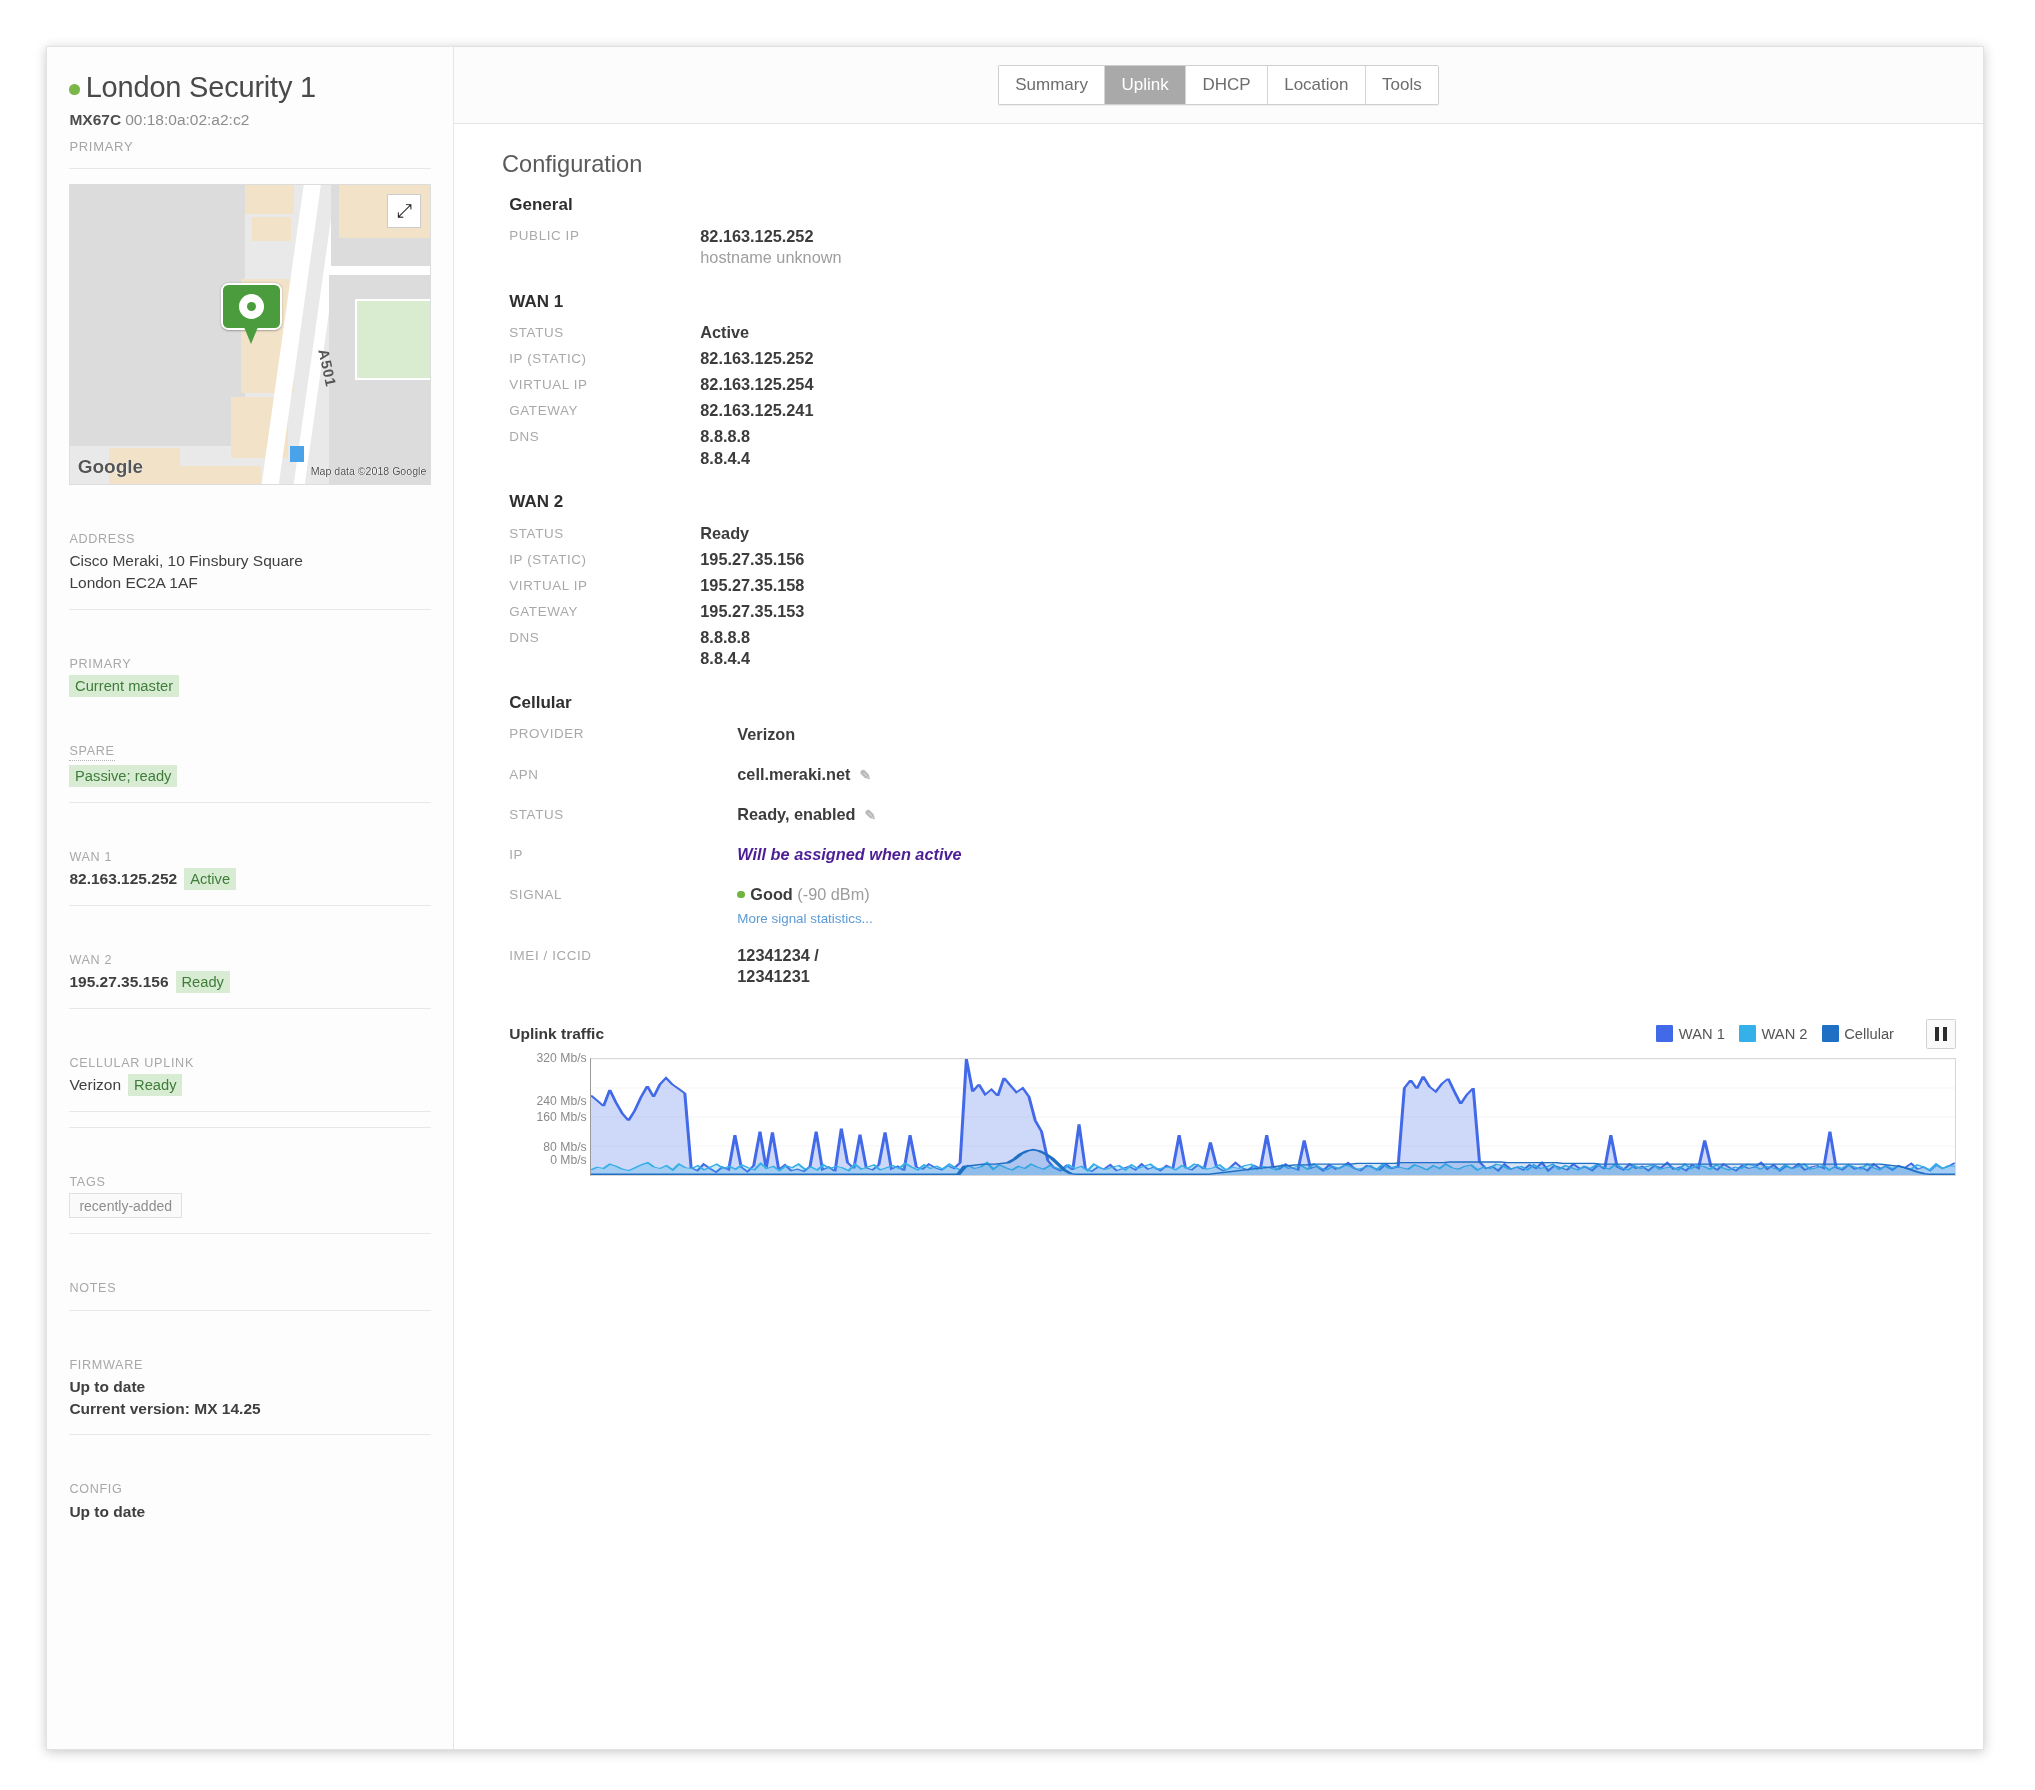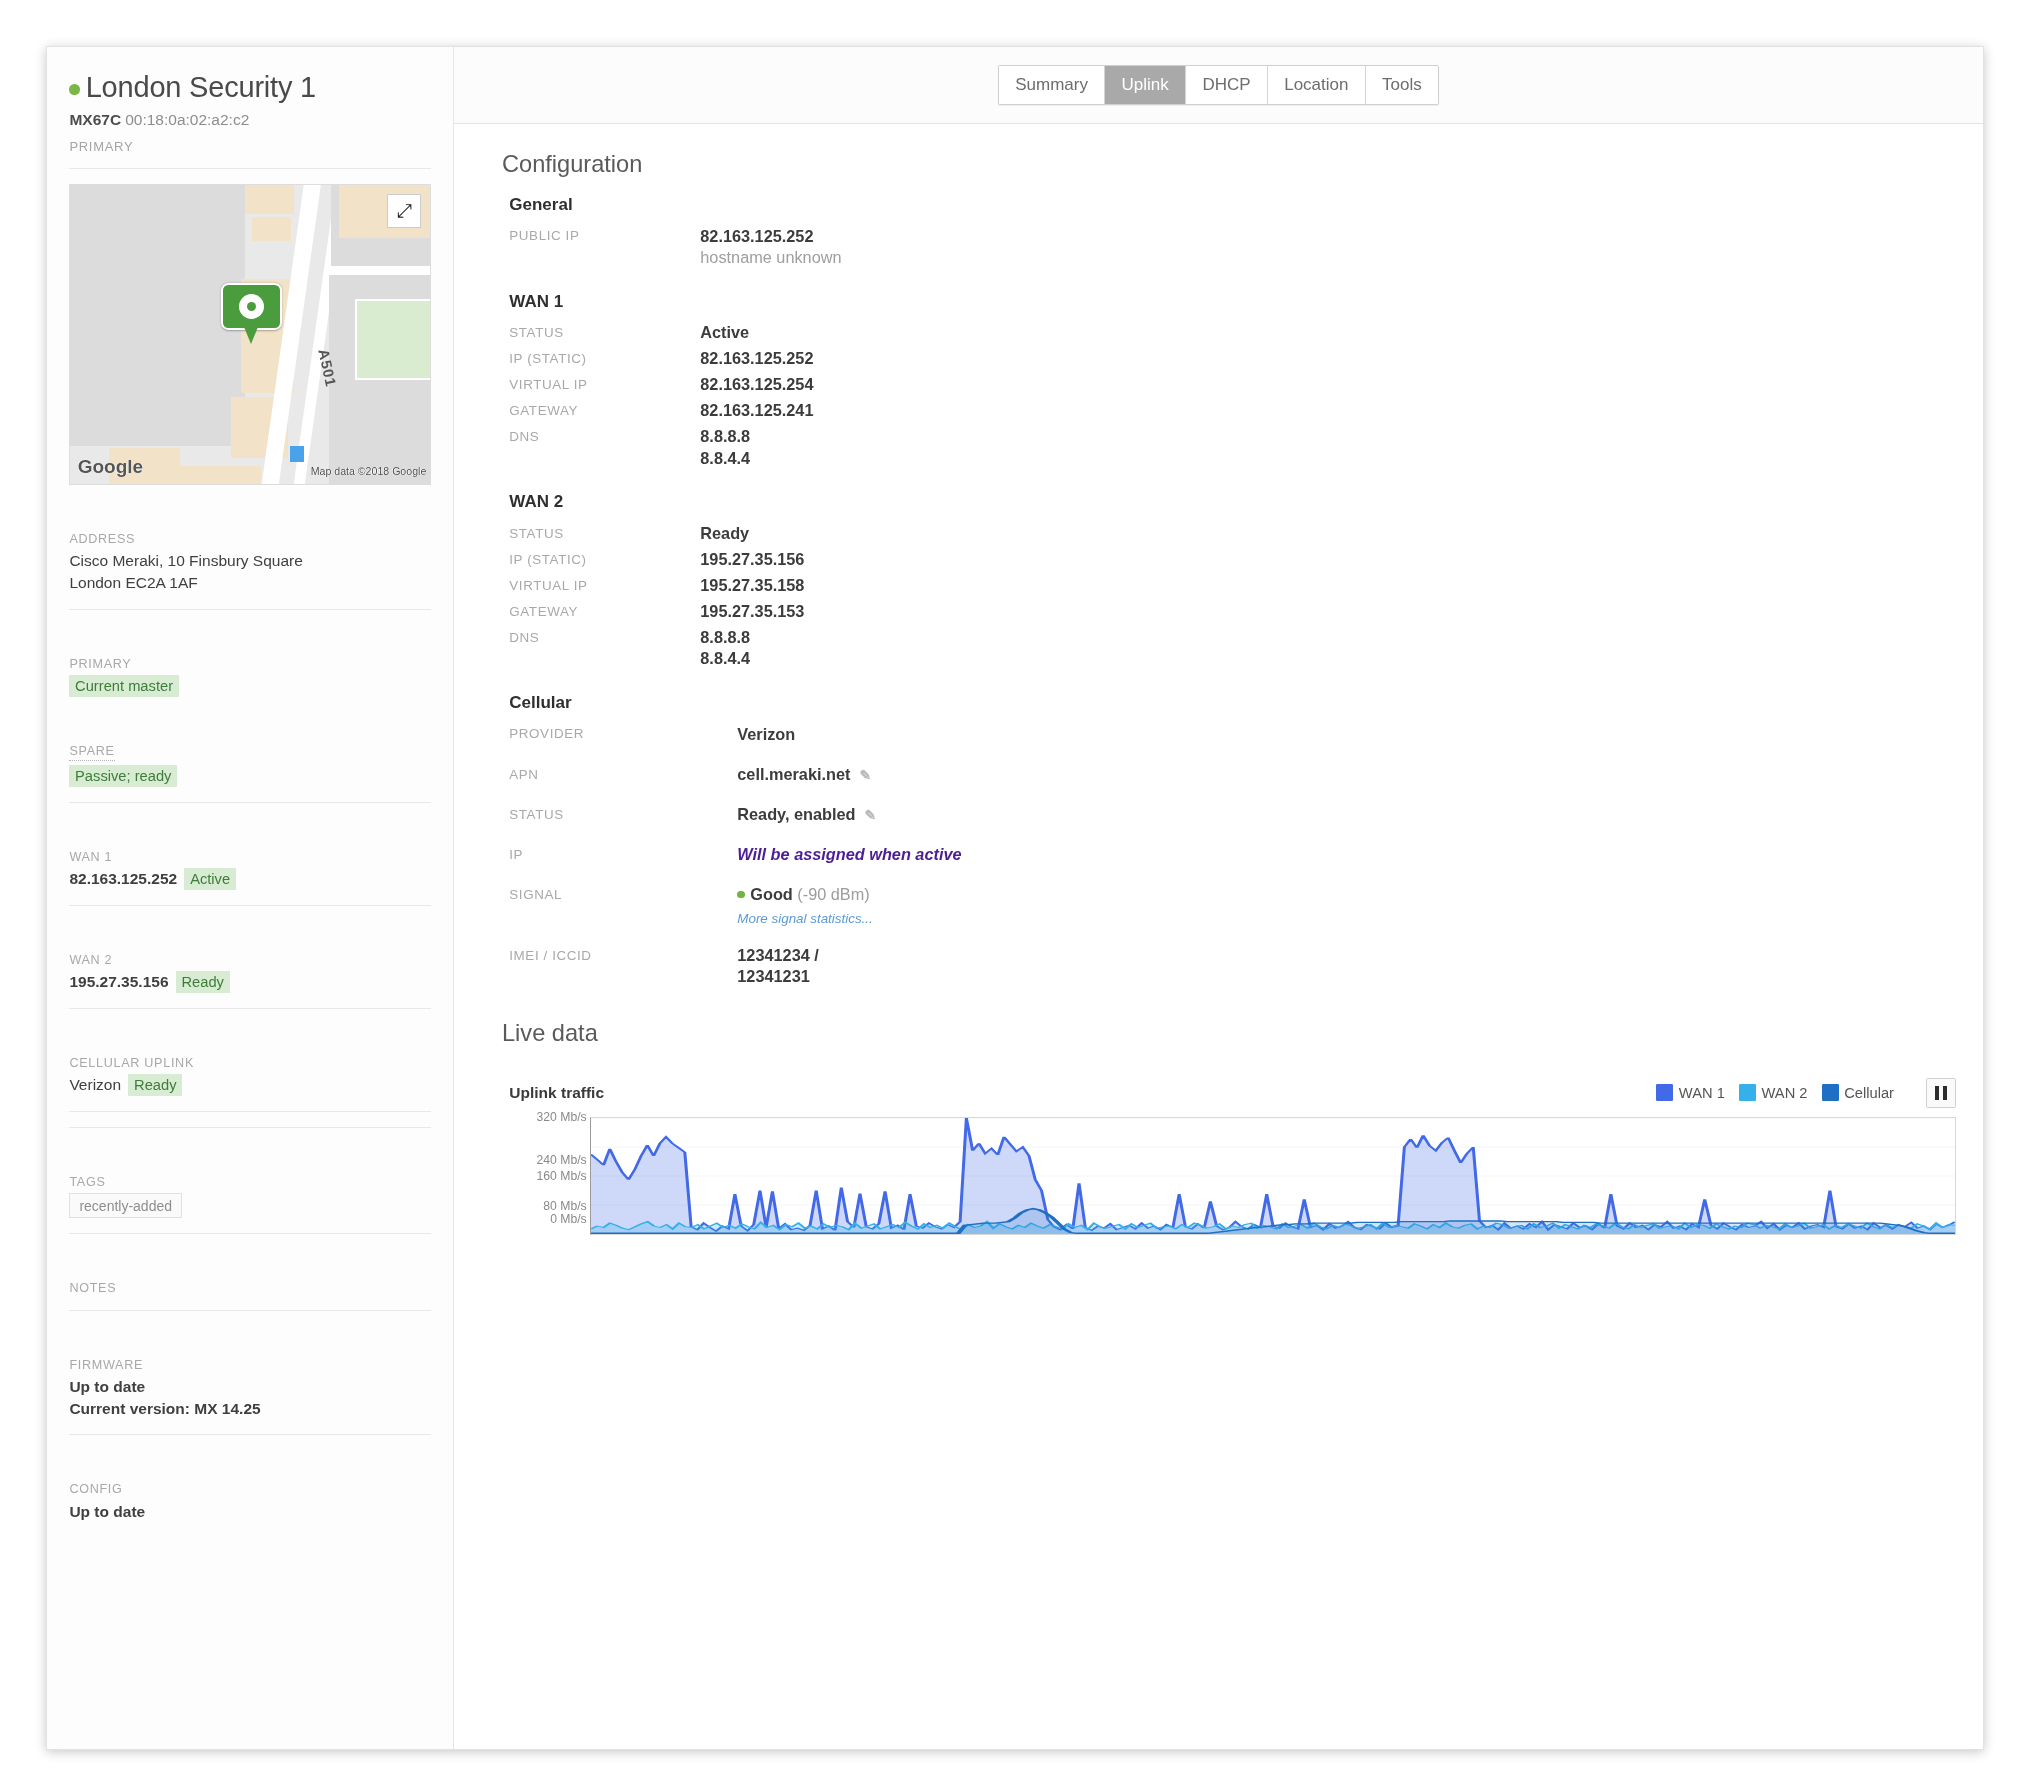--- a/index.html
+++ b/index.html
@@ -144,21 +144,21 @@
   }
   .kv .v { font-size:16.3px; color:#3c3c3c; font-weight:700; line-height:1.3; }
   .kv .v.light { font-weight:400; color:#9e9e9e; }
   .kv .v.italic { font-style: italic; font-weight:700; color:#4c1d95; }
   .kv.wide .k { width: 228px; flex:0 0 228px; }
   .kv.loose { margin-bottom: 19px; }
 
   .pencil { display:inline-block; margin-left:9px; font-size:14px; color:#b9b9b9; transform: rotate(0deg); }
   .sig-dot { display:inline-block; width:7.3px;height:7.3px;border-radius:50%;background:#6fb43f;margin-right:5.7px;position:relative;top:-2.4px; }
   .sig-sub { color:#9c9c9c; font-weight:400; }
-  .link { color:#5b9bd5; font-size:13.4px; font-weight:400; display:inline-block; margin-top:5.7px;font-style:italic; }
+  .link { color:#5b9bd5; font-size:13.4px; font-weight:400; display:inline-block; margin-top:5.7px; }
 
   
   .live-h { font-size:23.6px; color:#5a5a5a; font-weight:400; margin: 32px 0 0 0; }
   .chart-head {
     display:flex; align-items:center; margin-top:31px; padding-right:27px;
   }
   .chart-title { font-size:15.5px; font-weight:700; color:#3a3a3a; margin-left:7.3px; }
   .legend { margin-left:auto; display:flex; align-items:center; gap:14px; }
   .lg-item { display:flex; align-items:center; gap:5.7px; font-size:14.7px; color:#555; }
   .lg-sw { width:17px; height:17px; border-radius:1.2px; }
@@ -411,21 +411,20 @@
       </div>
 
       <div class="kv wide">
         <div class="k">IMEI / ICCID</div>
         <div>
           <div class="v">12341234 /</div>
           <div class="v">12341231</div>
         </div>
       </div>
 
-      <div class="live-h">Live data</div>
 
       <div class="chart-head">
         <div class="chart-title">Uplink traffic</div>
         <div class="legend">
           <div class="lg-item">
             <span class="lg-sw" id="sw0" style="background: rgb(65, 105, 232);"></span>
             <span>WAN 1</span>
           </div>
           <div class="lg-item">
             <span class="lg-sw" id="sw1" style="background: rgb(53, 176, 232);"></span>

